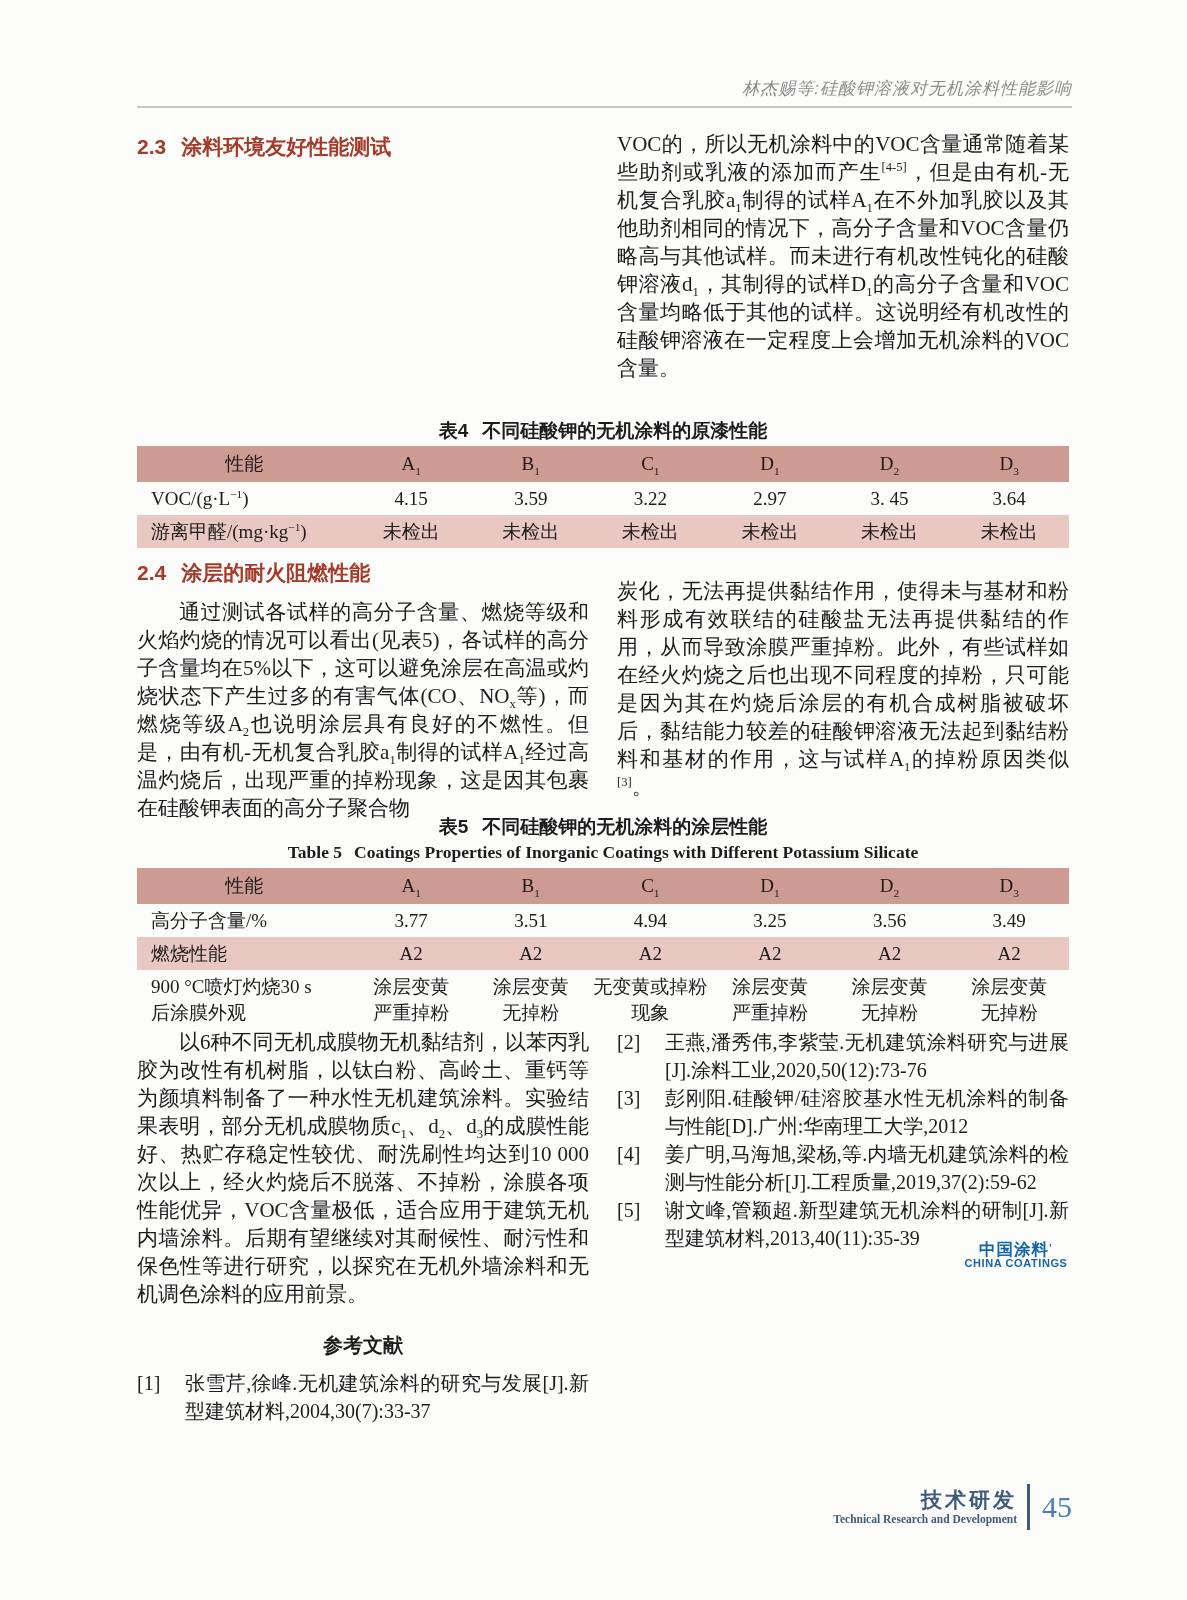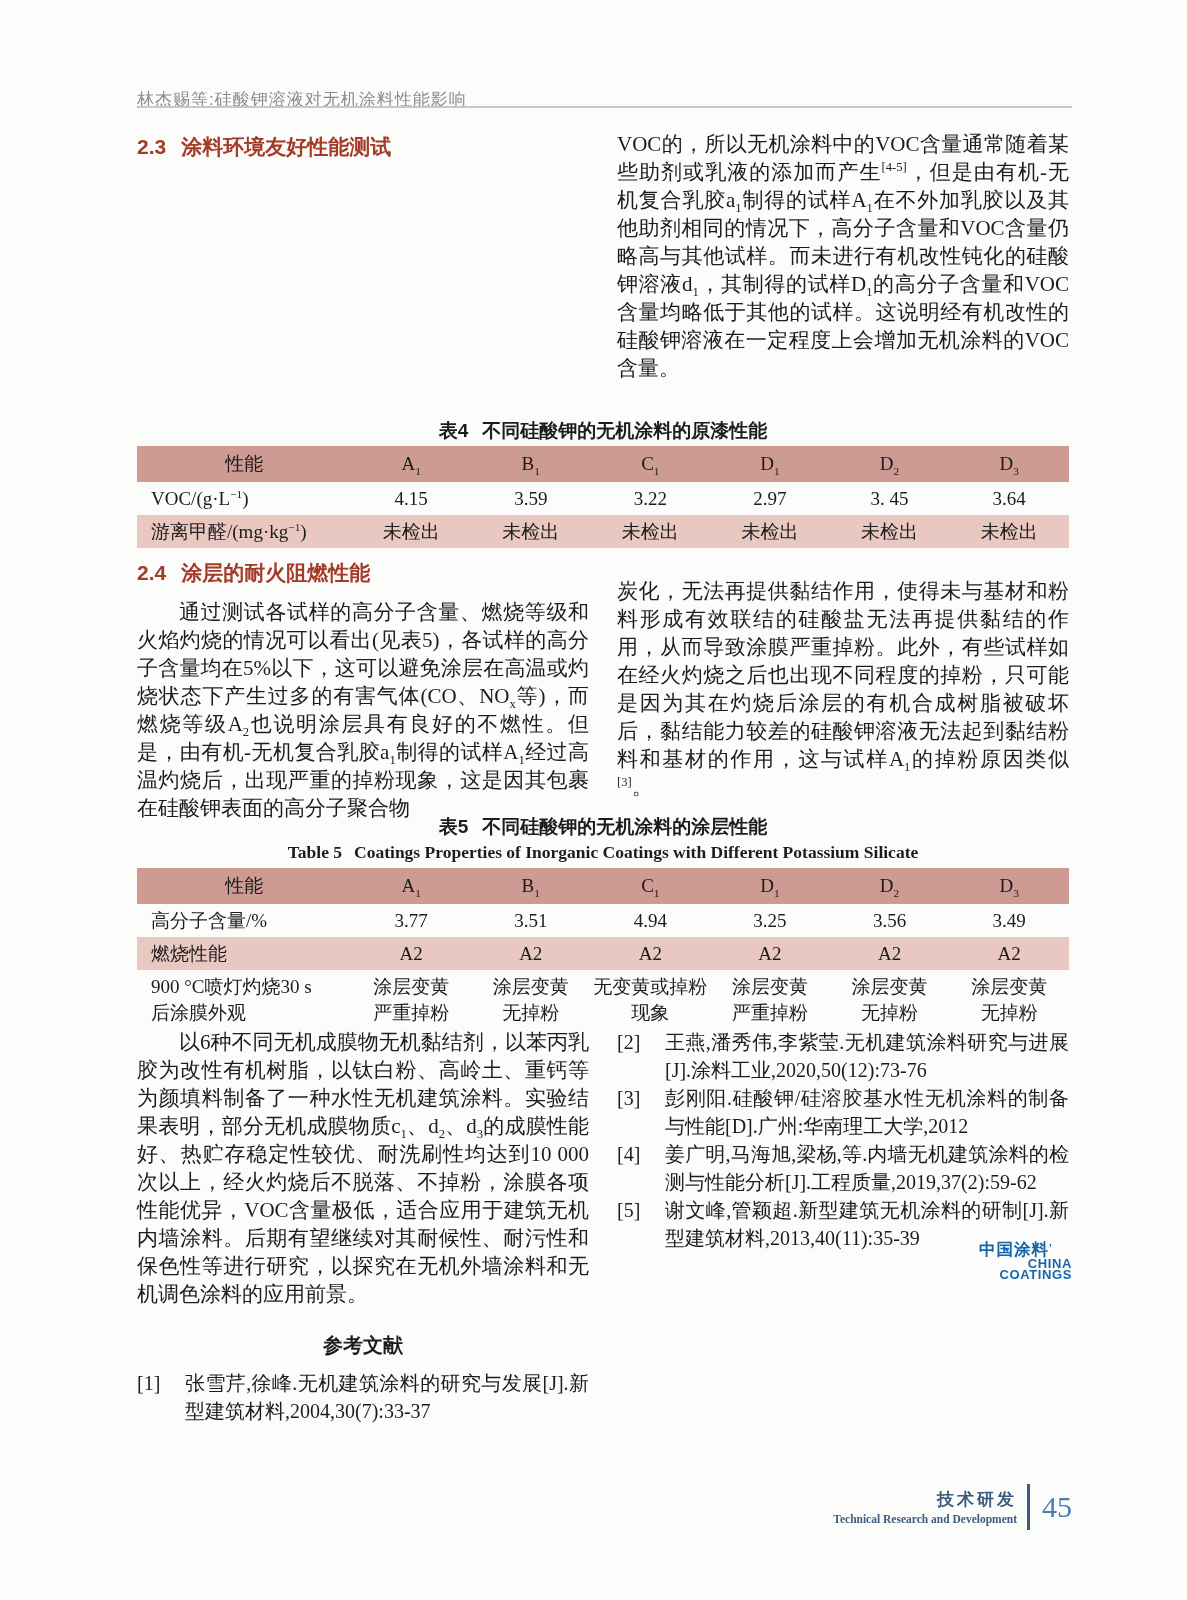--- a/index.html
+++ b/index.html
@@ -1,21 +1,21 @@
 <!DOCTYPE html>
 <html style="--accent_red: #A43A28; --table_header_bg: #CE9B93; --table_stripe_bg: #E9C8C2; --rule_gray: #C8C8C8; --running_head_gray: #8B8B8B; --footer_navy: #3E5A7C; --footer_page_blue: #4B7DB0; --logo_blue: #1566A8; --text: #1C1C1C;"><head>
 <meta charset="utf-8">
 <style>
   html,body{margin:0;padding:0;background:#e8e8e8;}
   .page{position:relative;width:1187px;height:1600px;margin:0 auto;background:#fcfcfb;
         font-family:"Liberation Serif","DejaVu Serif",serif;color:var(--text,#1c1c1c);overflow:hidden;}
   .abs{position:absolute;}
-  .running-head{top:88px;left:137px;width:935px;
+  .running-head{top:77px;left:137px;width:935px;text-align:right;
         font-family:"Liberation Sans","DejaVu Sans",sans-serif;
-        font-size:17px;color:var(--running_head_gray,#8b8b8b);letter-spacing:1px;}
+        font-size:17px;color:var(--running_head_gray,#8b8b8b);letter-spacing:1px;font-style:italic;}
   .head-rule{top:106px;left:137px;width:935px;height:2px;background:var(--rule_gray,#c8c8c8);}
   .two-col{left:137px;width:932px;display:flex;gap:28px;}
   .col{flex:1;min-width:0;}
   .row1{top:130px;}.row2{top:556px;align-items:center;}.row3{top:1028px;}
   .sec-head{margin:0 0 8px 0;font-family:"Liberation Sans","DejaVu Sans",sans-serif;
         font-weight:bold;color:var(--accent_red,#a43a28);font-size:21px;line-height:34px;}
   .sec-num{margin-right:15px;}
   .concl-head{margin:0 0 6px 0;font-family:"Liberation Sans","DejaVu Sans",sans-serif;
         font-weight:bold;color:var(--accent_red,#a43a28);font-size:27px;line-height:44px;}
   .concl-head .sec-num{margin-right:20px;letter-spacing:8px;}
@@ -39,26 +39,26 @@
   .ref-head{margin:24px 0 10px 0;text-align:center;font-family:"Liberation Sans","DejaVu Sans",sans-serif;
         font-weight:bold;font-size:20px;}
   .ref-item{position:relative;padding-left:48px;font-size:20px;line-height:28px;
         text-align:justify;margin:0;}
   .ref-no{position:absolute;left:0;top:0;}
   .logo{top:1240px;left:960px;width:112px;text-align:center;}
   .logo-cn{font-family:"Liberation Sans","DejaVu Sans",sans-serif;font-weight:bold;
         font-size:16.5px;line-height:18px;color:var(--logo_blue,#1566a8);letter-spacing:1px;}
   .logo-mark{font-size:10px;vertical-align:top;}
   .logo-en{font-family:"Liberation Sans","DejaVu Sans",sans-serif;font-weight:bold;
-        font-size:13px;color:var(--logo_blue,#1566a8);letter-spacing:0.6px;line-height:11px;text-align:right;}
+        font-size:11px;color:var(--logo_blue,#1566a8);letter-spacing:0.6px;line-height:11px;}
   .footer{top:1484px;left:137px;width:935px;display:flex;justify-content:flex-end;
         align-items:center;gap:10px;}
   .footer-text{text-align:right;}
   .footer-cn{font-family:Liberation Sans, sans-serif;font-weight:bold;
-        font-size:17px;line-height:24px;color:var(--footer_navy,#3e5a7c);letter-spacing:3px;}
+        font-size:21px;line-height:24px;color:var(--footer_navy,#3e5a7c);letter-spacing:3px;}
   .footer-en{font-size:11.5px;line-height:15px;color:var(--footer_navy,#3e5a7c);font-weight:bold;}
   .footer-bar{width:3px;height:46px;background:var(--footer_navy,#3e5a7c);}
   .footer-page{font-size:30px;color:var(--footer_page_blue,#4b7db0);padding-left:2px;}
 </style>
 </head>
 <body>
 
 <div class="page">
 
   <div class="abs running-head">

